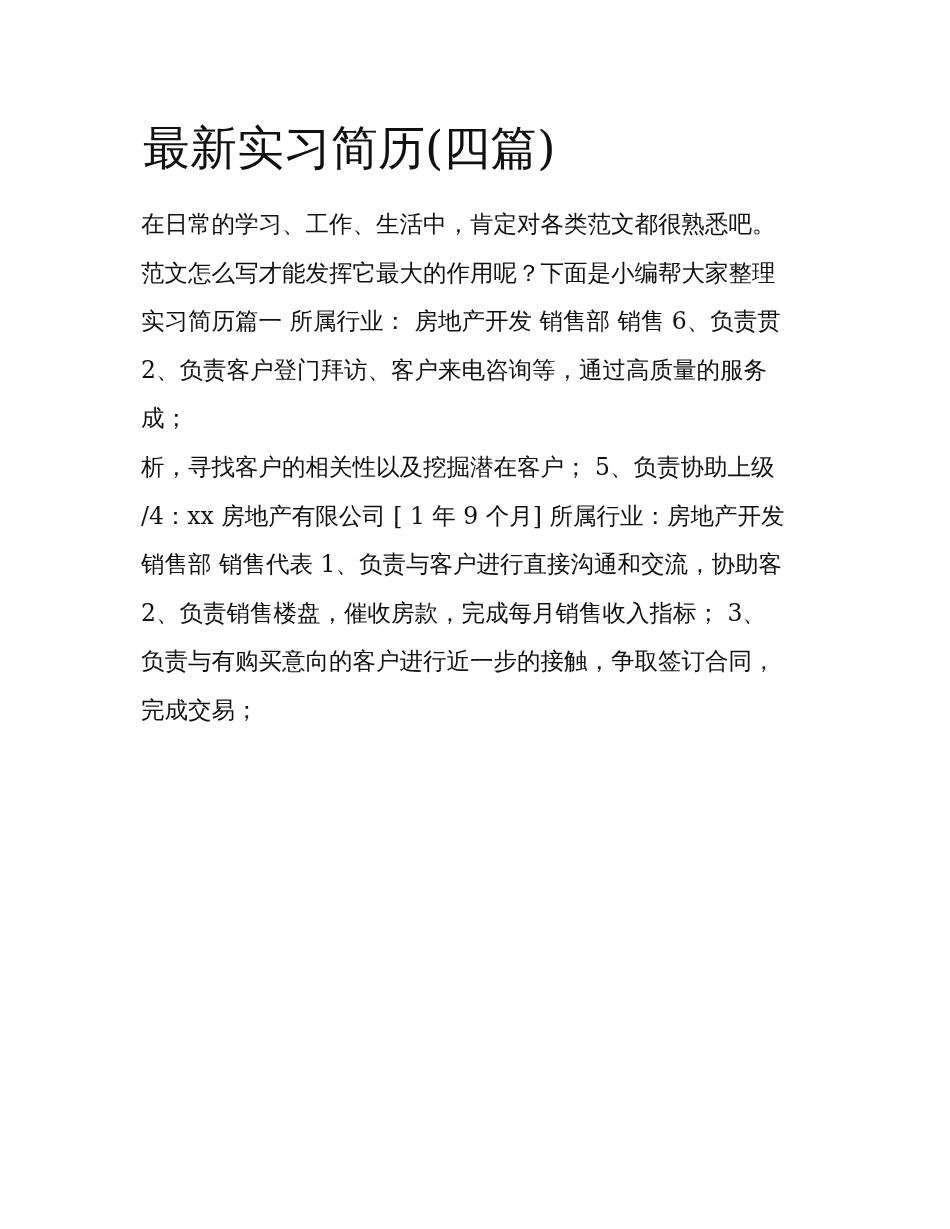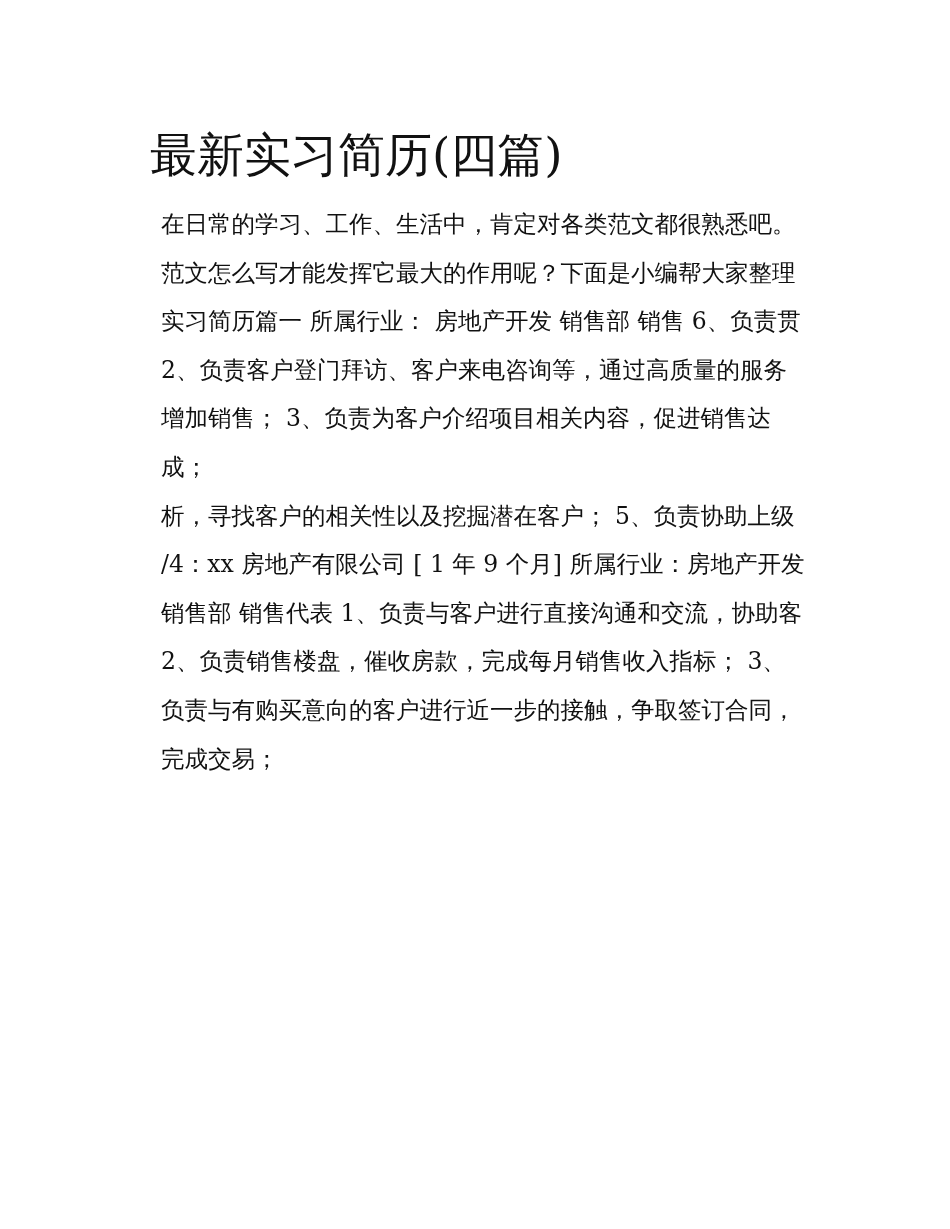--- a/index.html
+++ b/index.html
@@ -26,49 +26,47 @@
     .title {
       position: absolute;
       left: 141px;
       top: 113px;
       font-size: 47px;
       line-height: 66px;
       letter-spacing: 0px;
       white-space: nowrap;
       color: #111111;
       font-weight: normal;
-      margin: 9px;
+      margin: 2px;
     }
     .body-lines {
       position: absolute;
       left: 141px;
       top: 200px;
       width: 680px;
     }
     .line {
       height: 48.6px;
       line-height: 48.6px;
       font-size: 23.5px;
       white-space: nowrap;
       color: #111111;
-      margin-left: 20px;
     }
   </style>
 </head>
 <body>
 
 <div class="page">
   <h1 class="title">最新实习简历(四篇)</h1>
 
   <div class="body-lines">
     <div class="line">在日常的学习、工作、生活中，肯定对各类范文都很熟悉吧。</div>
     <div class="line">范文怎么写才能发挥它最大的作用呢？下面是小编帮大家整理</div>
     <div class="line">实习简历篇一 所属行业： 房地产开发 销售部 销售 6、负责贯</div>
     <div class="line">2、负责客户登门拜访、客户来电咨询等，通过高质量的服务</div>
-    <div class="line">增加销售； 3、负责为客户介绍项目相关内容，促进销售达</div>
     <div class="line">成；</div>
     <div class="line">析，寻找客户的相关性以及挖掘潜在客户； 5、负责协助上级</div>
     <div class="line">/4：xx 房地产有限公司 [ 1 年 9 个月] 所属行业：房地产开发</div>
     <div class="line">销售部 销售代表 1、负责与客户进行直接沟通和交流，协助客</div>
     <div class="line">2、负责销售楼盘，催收房款，完成每月销售收入指标； 3、</div>
     <div class="line">负责与有购买意向的客户进行近一步的接触，争取签订合同，</div>
     <div class="line">完成交易；</div>
   </div>
 </div>
 

